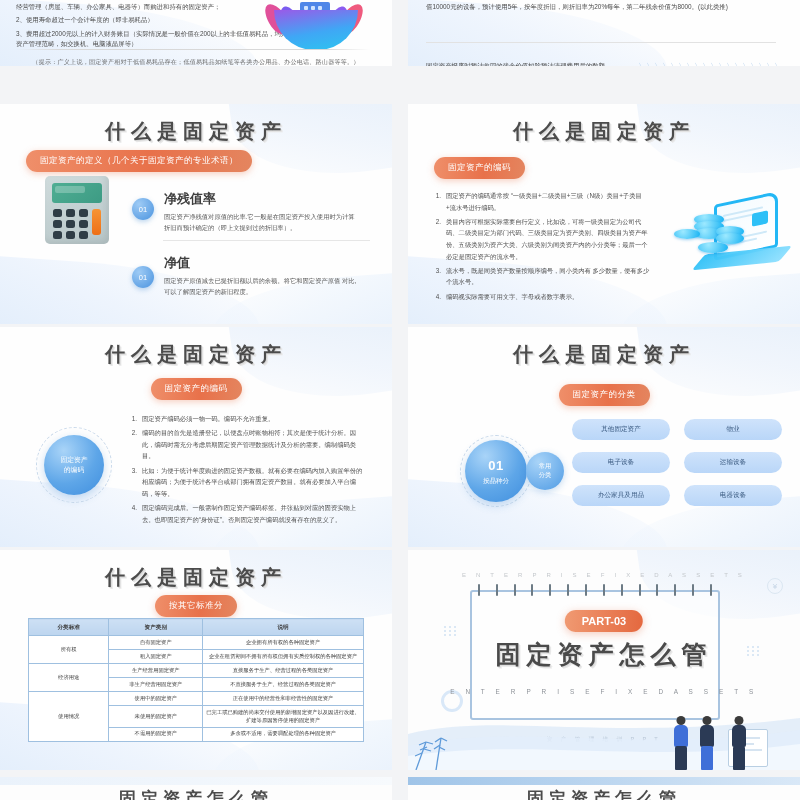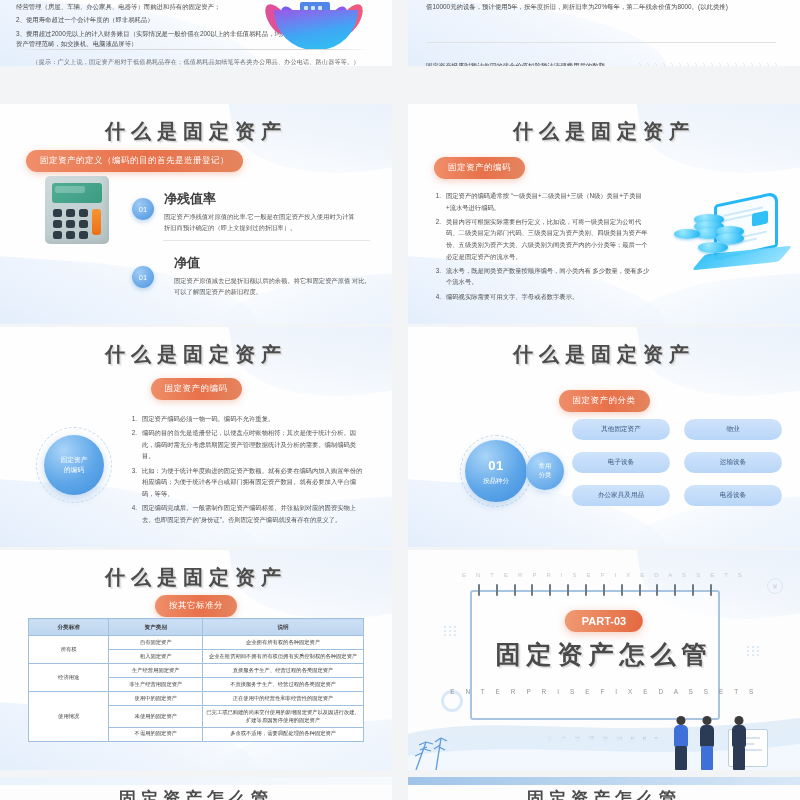--- a/index.html
+++ b/index.html
@@ -83,21 +83,21 @@
   .calc .k { position:absolute; width:9px; height:8px; border-radius:2.5px; background:#2f3d46; }
   .calc .bar { position:absolute; right:8px; bottom:9px; width:9px; height:26px;
     border-radius:3px; background:linear-gradient(180deg,#f79433,#ee6f16); }
   .num-c { position:absolute; width:22px; height:22px; border-radius:50%;
     background:radial-gradient(circle at 32% 28%,#9ecbf5,#4a93df);
     color:#fff; font-size:7.5px; display:flex; align-items:center; justify-content:center;
     box-shadow:0 2px 5px rgba(70,140,210,.35); }
   .item-h { font-size:13px; color:#3f3f3f; font-weight:700; margin-bottom:3px; }
   .item-p { font-size:6.3px; color:#575757; line-height:1.75; }
   #slide3 .it1 { position:absolute; left:164px; top:86px; width:196px; }
-  #slide3 .it2 { position:absolute; left:174px; top:150px; width:196px; }
+  #slide3 .it2 { position:absolute; left:164px; top:150px; width:196px; }
   #slide3 .c1 { left:132px; top:94px; }
   #slide3 .c2 { left:132px; top:162px; }
   #slide3 .divider { position:absolute; left:163px; right:22px; top:136px; height:1px; background:#e6e6e6; }
 
   
   #slide4 { top:104px; }
   #slide4 .pill-wrap { left:26px; top:52px; }
   .olist { position:absolute; font-size:6.3px; color:#4e4e4e; line-height:1.85; }
   .olist ol, .olist { list-style:none; }
   .olist .row { display:flex; gap:5px; margin-bottom:2.5px; }
@@ -122,21 +122,21 @@
   .circle-ball { position:absolute; border-radius:50%;
     background:radial-gradient(circle at 33% 26%,#a9d4f8 0%,#5ea6e8 55%,#3f8ede 100%);
     color:#fff; display:flex; flex-direction:column; align-items:center; justify-content:center;
     text-align:center; line-height:1.4; box-shadow:0 3px 10px rgba(70,140,210,.3); }
   #slide5 .ring { left:36px; top:100px; width:76px; height:76px; }
   #slide5 .circle-ball { left:44px; top:108px; width:60px; height:60px; font-size:6.8px; }
   #slide5 .olist { left:128px; top:86px; width:236px; }
 
   
   #slide6 { top:327px; }
-  #slide6 .pill-wrap { left:0; right:0; top:62px; text-align:center; }
+  #slide6 .pill-wrap { left:0; right:0; top:56px; text-align:center; }
   #slide6 .ring { left:52px; top:108px; width:72px; height:72px; }
   #slide6 .circle-ball { left:57px; top:113px; width:62px; height:62px; }
   #slide6 .circle-ball .n { font-size:13px; font-weight:700; letter-spacing:.5px; }
   #slide6 .circle-ball .t { font-size:6.5px; margin-top:1px; }
   #slide6 .ball2 { position:absolute; left:118px; top:125px; width:38px; height:38px;
     border-radius:50%; background:radial-gradient(circle at 33% 26%,#a9d4f8,#4f9be4);
     color:#fff; font-size:6.3px; display:flex; flex-direction:column;
     align-items:center; justify-content:center; line-height:1.4;
     box-shadow:0 2px 7px rgba(70,140,210,.3); }
   .tags { position:absolute; left:164px; top:92px; width:210px;
@@ -258,21 +258,21 @@
   </div>
 
   <div class="slide col1" id="slide3">
     <div class="bg-wrap">
       <div class="corner-tr"></div>
       <div class="corner-bl"></div>
       <div class="corner-br"></div>
     </div>
     <div class="s-title">什么是固定资产</div>
     <div class="pill-wrap">
-      <span class="pill">固定资产的定义（编码的目的首先是造册登记）</span>
+      <span class="pill">固定资产的定义（几个关于固定资产的专业术语）</span>
     </div>
 
     <div class="calc">
       <div class="body"></div>
         <div class="scr"></div>
       <div class="k" style="left:8px;top:33px"></div>
         <div class="k" style="left:21px;top:33px"></div>
         <div class="k" style="left:34px;top:33px"></div>
       <div class="k" style="left:8px;top:44px"></div>
         <div class="k" style="left:21px;top:44px"></div>

